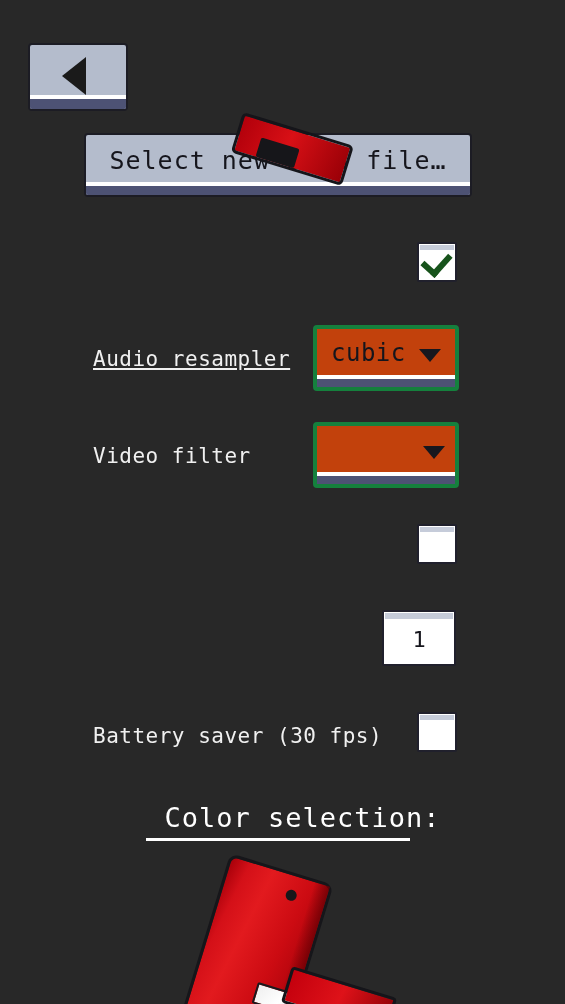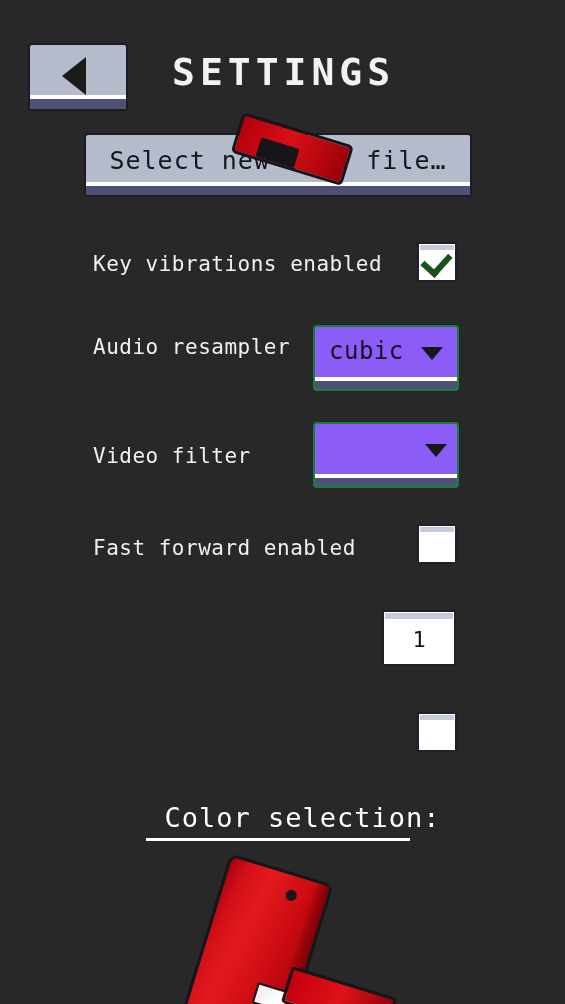--- a/index.html
+++ b/index.html
@@ -166,22 +166,22 @@
     width: 13px;
     height: 21px;
     border: solid #17531b;
     border-width: 0 6px 6px 0;
     transform: rotate(42deg);
   }
 
   
   .dropdown {
     position: absolute;
-    background: #8b5cf6;
-    border: 2px solid #15803d;
+    background: #c2410c;
+    border: 4px solid #15803d;
     border-radius: 4px;
     box-sizing: border-box;
     overflow: hidden;
     cursor: pointer;
   }
   .dropdown .value {
     position: absolute;
     left: 14px;
     top: 10px;
     color: #15151c;
@@ -352,71 +352,69 @@
 
 <div class="header">
 
   <div class="back-button">
     <div class="back-arrow-shadow"></div>
     <div class="back-arrow"></div>
     <div class="bevel-white"></div>
     <div class="bevel-dark"></div>
   </div>
 
-  <div class="page-title">Settings</div>
 </div>
 
 <div class="wide-button">
   <div class="label">Select new bios file…</div>
   <div class="bevel-white"></div>
   <div class="bevel-dark"></div>
 </div>
 
 <div class="row" style="top:240px;height:46px;">
-  <div class="row-label" style="top:12px;">Key vibrations enabled</div>
   <div class="checkbox" style="left:417px;top:2px;">
     <div class="inner-hl"></div>
     <div class="check"></div>
   </div>
 </div>
 
 <div class="row" style="top:325px;height:66px;">
-  <div class="row-label" style="top:10px;">Audio resampler</div>
+  <div class="row-label" style="top:22px;text-decoration:underline;">Audio resampler</div>
   <div class="dropdown" style="left:313px;top:0px;width:146px;height:66px;">
     <div class="value">cubic</div>
     <div class="chevron"></div>
     <div class="bevel-white"></div>
     <div class="bevel-dark"></div>
   </div>
 </div>
 
 <div class="row" style="top:422px;height:66px;">
   <div class="row-label" style="top:22px;">Video filter</div>
   <div class="dropdown" style="left:313px;top:0px;width:146px;height:66px;">
     <div class="chevron" style="right:10px;"></div>
     <div class="bevel-white"></div>
     <div class="bevel-dark"></div>
   </div>
 </div>
 
 <div class="row" style="top:524px;height:46px;">
-  <div class="row-label" style="top:12px;">Fast forward enabled</div>
   <div class="checkbox" style="left:417px;top:0px;">
     <div class="inner-hl"></div>
   </div>
 </div>
 
 <div class="row" style="top:610px;height:56px;">
   <div class="number-input" style="left:382px;top:0px;">
     <div class="inner-hl"></div>
     <div class="value">1</div>
   </div>
 </div>
 
 <div class="row" style="top:712px;height:46px;">
+  <div class="row-label" style="top:12px;">Battery saver (30 fps)</div>
   <div class="checkbox" style="left:417px;top:0px;">
     <div class="inner-hl"></div>
   </div>
 </div>
 
 <div class="color-heading">Color selection:</div>
 <div class="color-heading-underline"></div>
 
 <div class="device-stage">
   <div class="device-body">

